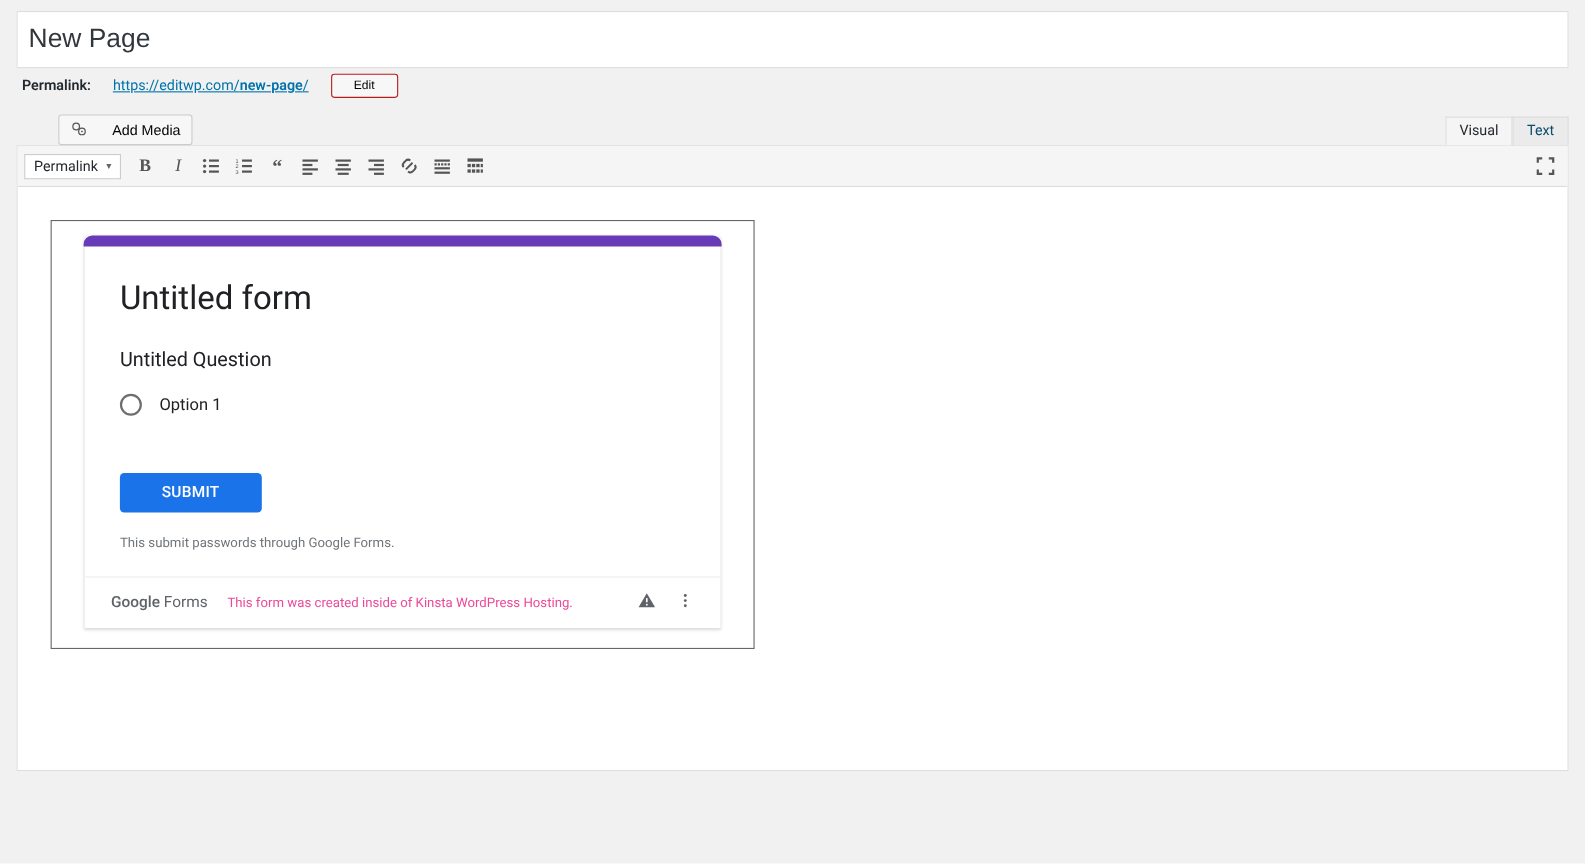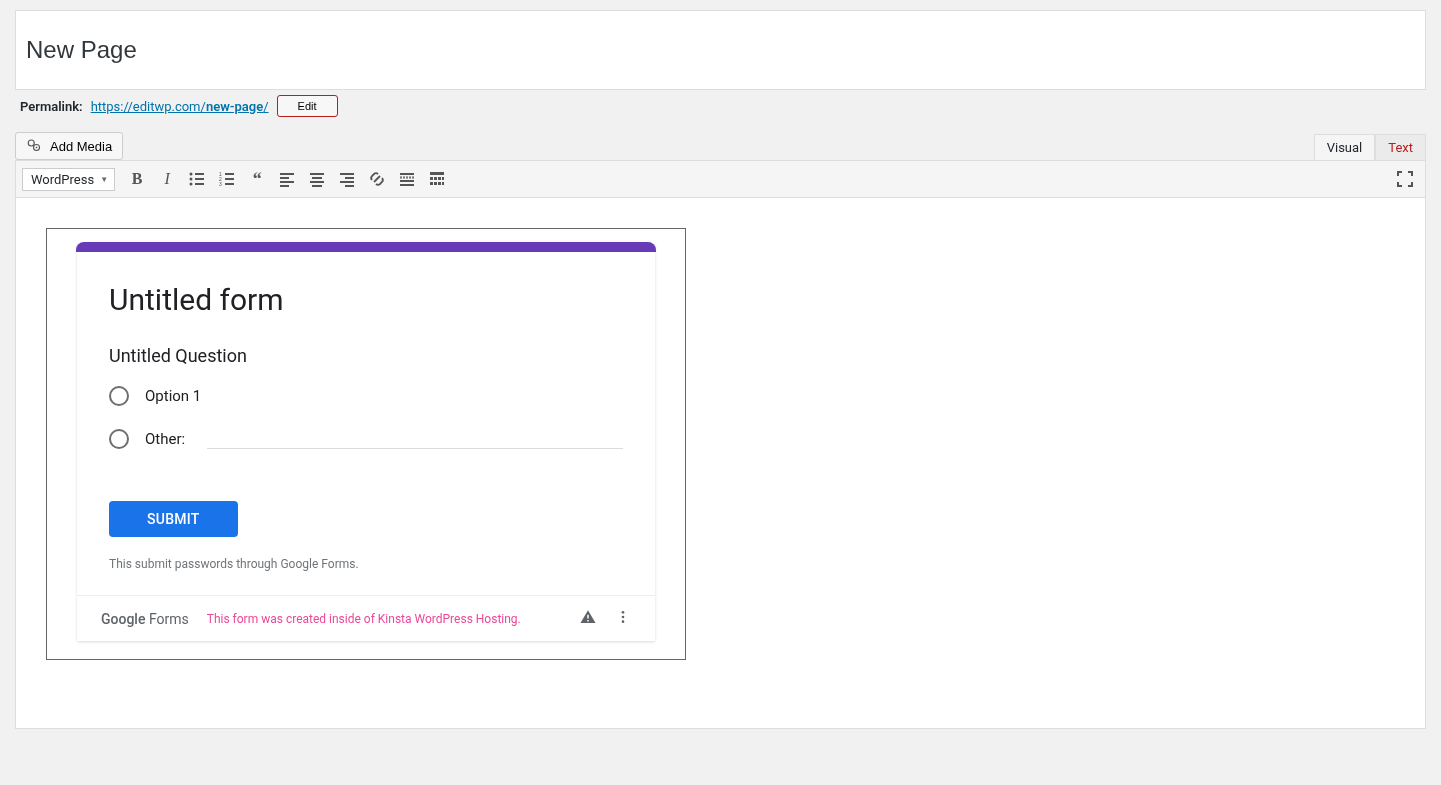--- a/index.html
+++ b/index.html
@@ -1,31 +1,31 @@
 <!DOCTYPE html>
 <html><head>
 <meta charset="utf-8">
 <style>
 * { box-sizing: border-box; margin: 0; padding: 0; }
 body { font-family: -apple-system, BlinkMacSystemFont, "Segoe UI", Roboto, sans-serif; background: #f1f1f1; font-size: 13px; color: #23282d; }
 .container { padding: 0; }
-.title-row { background: #fff; border: 1px solid #ddd; margin: 10px 15px 5px 15px; padding: 20px 10px; }
+.title-row { background: #fff; border: 1px solid #ddd; margin: 10px 15px 5px 15px; padding: 6px 10px; }
 .title-input { width: 100%; border: none; font-size: 24px; font-weight: 400; padding: 5px 0; outline: none; color: #32373c; }
-.permalink-row { margin: 5px 15px 15px 20px; font-size: 13px; display: flex; align-items: center; gap: 8px; }
+.permalink-row { margin: 5px 15px 15px 20px; font-size: 13px; display: flex; align-items: center; gap: 20px; }
 .permalink-label { font-weight: 600; }
 .permalink-link { color: #0073aa; text-decoration: underline; }
 .permalink-edit { font-weight: 400; }
 .edit-btn { background: #f7f7f7; border: 1px solid #b91c1c; border-radius: 3px; padding: 0 20px; font-size: 11px; height: 22px; cursor: pointer; }
 .media-row { display: flex; justify-content: space-between; align-items: flex-end; margin: 0 15px; }
-.add-media-btn { background: #f7f7f7; border: 1px solid #ccc; border-radius: 3px; padding: 4px 10px; font-size: 13px; cursor: pointer; display: flex; align-items: center; gap: 6px; }
+.add-media-btn { background: #f7f7f7; border: 1px solid #ccc; border-radius: 3px; padding: 4px 10px; font-size: 13px; cursor: pointer; display: flex; align-items: center; gap: 20px; margin-left: 38px; }
 .add-media-btn svg { width: 18px; height: 18px; }
 .tabs { display: flex; gap: 0; }
 .tab { padding: 5px 12px; font-size: 13px; cursor: pointer; border: 1px solid transparent; }
 .tab.active { background: #f5f5f5; border: 1px solid #ddd; border-bottom: none; }
-.tab.inactive { background: #ebebeb; border: 1px solid #ddd; border-bottom: none; color: #b91c1c; }
+.tab.inactive { background: #ebebeb; border: 1px solid #ddd; border-bottom: none; color: #0c4a6e; }
 .editor-wrap { margin: 0 15px; border: 1px solid #ddd; background: #fff; }
 .toolbar { display: flex; align-items: center; padding: 4px 6px; border-bottom: 1px solid #ddd; background: #f5f5f5; gap: 2px; }
 .format-select { background: #fff; border: 1px solid #ccc; padding: 3px 20px 3px 8px; font-size: 13px; cursor: pointer; position: relative; margin-right: 6px; }
 .format-select::after { content: "▼"; font-size: 8px; position: absolute; right: 6px; top: 50%; transform: translateY(-50%); color: #666; }
 .tb-btn { width: 28px; height: 28px; display: flex; align-items: center; justify-content: center; cursor: pointer; border: 1px solid transparent; background: transparent; color: #555; }
 .tb-btn svg { width: 20px; height: 20px; fill: #555; }
 .tb-spacer { flex: 1; }
 .editor-content { padding: 30px; min-height: 530px; }
 .form-frame { width: 640px; border: 1px solid #666; padding: 0; background: #fff; }
 .form-card { margin: 13px 30px 0 30px; background: #fff; border-radius: 4px 4px 0 0; box-shadow: 0 1px 3px rgba(0,0,0,0.15); overflow: visible; }
@@ -71,21 +71,21 @@
       <span>Add Media</span>
     </button>
     <div class="tabs">
       <div class="tab active">Visual</div>
       <div class="tab inactive">Text</div>
     </div>
   </div>
 
   <div class="editor-wrap">
     <div class="toolbar">
-      <div class="format-select">WordPress</div>
+      <div class="format-select">Permalink</div>
       <button class="tb-btn" style="font-weight:bold;font-size:16px;font-family:serif;">B</button>
       <button class="tb-btn" style="font-style:italic;font-size:16px;font-family:serif;">I</button>
       <button class="tb-btn">
           <svg viewBox="0 0 20 20">
             <circle cx="4" cy="5" r="1.5"></circle>
             <rect x="8" y="4" width="9" height="2"></rect>
             <circle cx="4" cy="10" r="1.5"></circle>
             <rect x="8" y="9" width="9" height="2"></rect>
             <circle cx="4" cy="15" r="1.5"></circle>
             <rect x="8" y="14" width="9" height="2"></rect>
@@ -163,25 +163,20 @@
     <div class="editor-content">
       <div class="form-frame">
         <div class="form-card">
           <div class="form-topbar"></div>
           <div class="form-body">
             <div class="form-title">Untitled form</div>
             <div class="question-title">Untitled Question</div>
             <div class="option-row">
               <div class="radio-circle"></div>
               <span class="option-label">Option 1</span>
-            </div>
-            <div class="option-row">
-              <div class="radio-circle"></div>
-              <span class="option-label">Other:</span>
-              <input class="other-input" style="">
             </div>
             <button class="submit-btn">SUBMIT</button>
             <div class="form-warning">This submit passwords through Google Forms.</div>
           </div>
           <div class="form-footer">
             <span class="gforms-logo"><b>Google</b> <span>Forms</span></span>
             <span class="footer-text">This form was created inside of Kinsta WordPress Hosting.</span>
             <span class="footer-icon"><svg width="18" height="18" viewBox="0 0 24 24">
                   <path d="M12 3 L22 20 L2 20 Z" fill="#5f6368"></path>
                   <rect x="11" y="9" width="2" height="5" fill="#fff"></rect>

